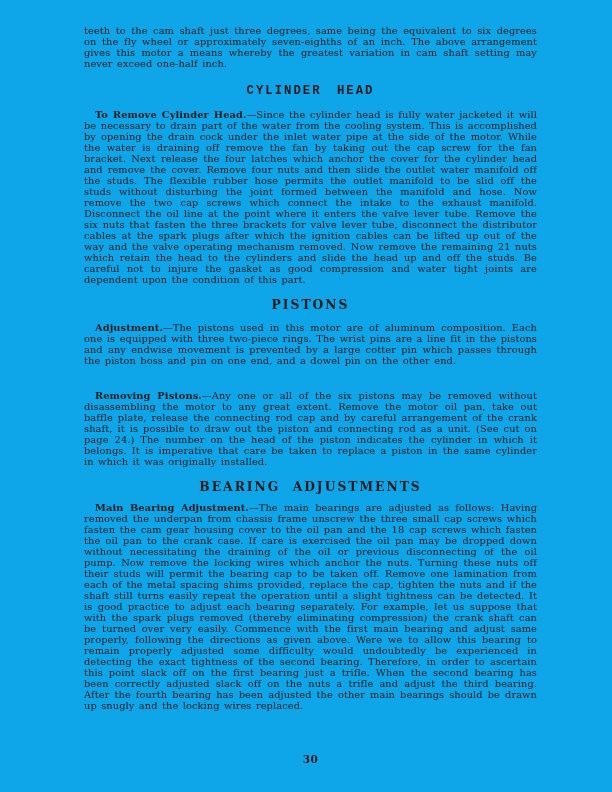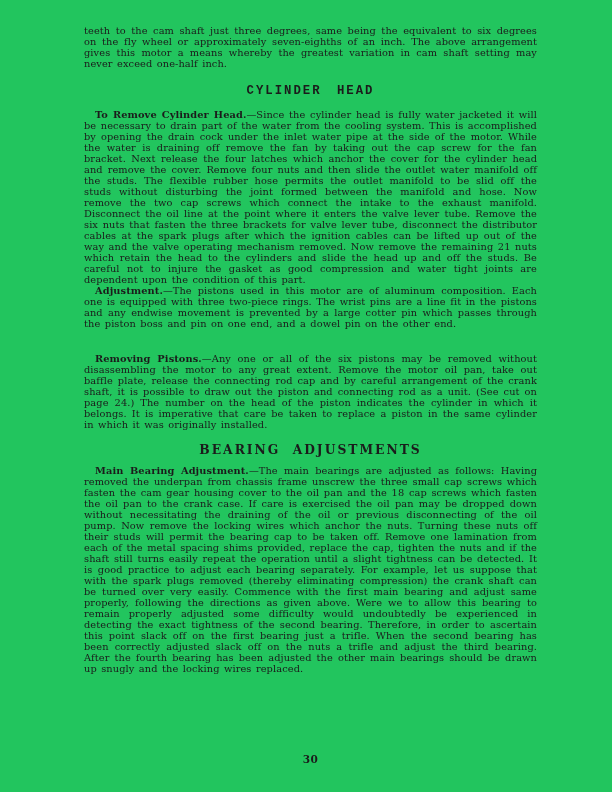--- a/index.html
+++ b/index.html
@@ -4,21 +4,21 @@
 <style>
   html, body {
     margin: 0;
     padding: 0;
     background: #fcfcfa;
   }
   .page {
     position: relative;
     width: 612px;
     height: 792px;
-    background: #22c55e;
+    background: #0ea5e9;
     overflow: hidden;
     font-family: "DejaVu Serif", serif;
     color: #1b1b1b;
   }
   .content {
     position: absolute;
     left: 84px;
     top: 25px;
     width: 453px;
   }
@@ -68,20 +68,21 @@
 
 <div class="page">
   <div class="content">
 
     <p class="body noindent">teeth to the cam shaft just three degrees, same being the equivalent to six degrees on the fly wheel or approximately seven-eighths of an inch. The above arrangement gives this motor a means whereby the greatest variation in cam shaft setting may never exceed one-half inch.</p>
 
     <h2 class="heading h-first">CYLINDER HEAD</h2>
 
     <p class="body"><span class="lead">To Remove Cylinder Head.</span><span>—Since the cylinder head is fully water jacketed it will be necessary to drain part of the water from the cooling system. This is accomplished by opening the drain cock under the inlet water pipe at the side of the motor. While the water is draining off remove the fan by taking out the cap screw for the fan bracket. Next release the four latches which anchor the cover for the cylinder head and remove the cover. Remove four nuts and then slide the outlet water manifold off the studs. The flexible rubber hose permits the outlet manifold to be slid off the studs without disturbing the joint formed between the manifold and hose. Now remove the two cap screws which connect the intake to the exhaust manifold. Disconnect the oil line at the point where it enters the valve lever tube. Remove the six nuts that fasten the three brackets for valve lever tube, disconnect the distributor cables at the spark plugs after which the ignition cables can be lifted up out of the way and the valve operating mechanism removed. Now remove the remaining 21 nuts which retain the head to the cylinders and slide the head up and off the studs. Be careful not to injure the gasket as good compression and water tight joints are dependent upon the condition of this part.</span></p>
 
+    <h2 class="heading h-mid">PISTONS</h2>
 
     <p class="body"><span class="lead">Adjustment.</span><span>—The pistons used in this motor are of aluminum composition. Each one is equipped with three two-piece rings. The wrist pins are a line fit in the pistons and any endwise movement is prevented by a large cotter pin which passes through the piston boss and pin on one end, and a dowel pin on the other end.</span></p>
 
     <p class="body para-gap"><span class="lead">Removing Pistons.</span><span>—Any one or all of the six pistons may be removed without disassembling the motor to any great extent. Remove the motor oil pan, take out baffle plate, release the connecting rod cap and by careful arrangement of the crank shaft, it is possible to draw out the piston and connecting rod as a unit. (See cut on page 24.) The number on the head of the piston indicates the cylinder in which it belongs. It is imperative that care be taken to replace a piston in the same cylinder in which it was originally installed.</span></p>
 
     <h2 class="heading h-last">BEARING ADJUSTMENTS</h2>
 
     <p class="body"><span class="lead">Main Bearing Adjustment.</span><span>—The main bearings are adjusted as follows: Having removed the underpan from chassis frame unscrew the three small cap screws which fasten the cam gear housing cover to the oil pan and the 18 cap screws which fasten the oil pan to the crank case. If care is exercised the oil pan may be dropped down without necessitating the draining of the oil or previous disconnecting of the oil pump. Now remove the locking wires which anchor the nuts. Turning these nuts off their studs will permit the bearing cap to be taken off. Remove one lamination from each of the metal spacing shims provided, replace the cap, tighten the nuts and if the shaft still turns easily repeat the operation until a slight tightness can be detected. It is good practice to adjust each bearing separately. For example, let us suppose that with the spark plugs removed (thereby eliminating compression) the crank shaft can be turned over very easily. Commence with the first main bearing and adjust same properly, following the directions as given above. Were we to allow this bearing to remain properly adjusted some difficulty would undoubtedly be experienced in detecting the exact tightness of the second bearing. Therefore, in order to ascertain this point slack off on the first bearing just a trifle. When the second bearing has been correctly adjusted slack off on the nuts a trifle and adjust the third bearing. After the fourth bearing has been adjusted the other main bearings should be drawn up snugly and the locking wires replaced.</span></p>
 
   </div>

